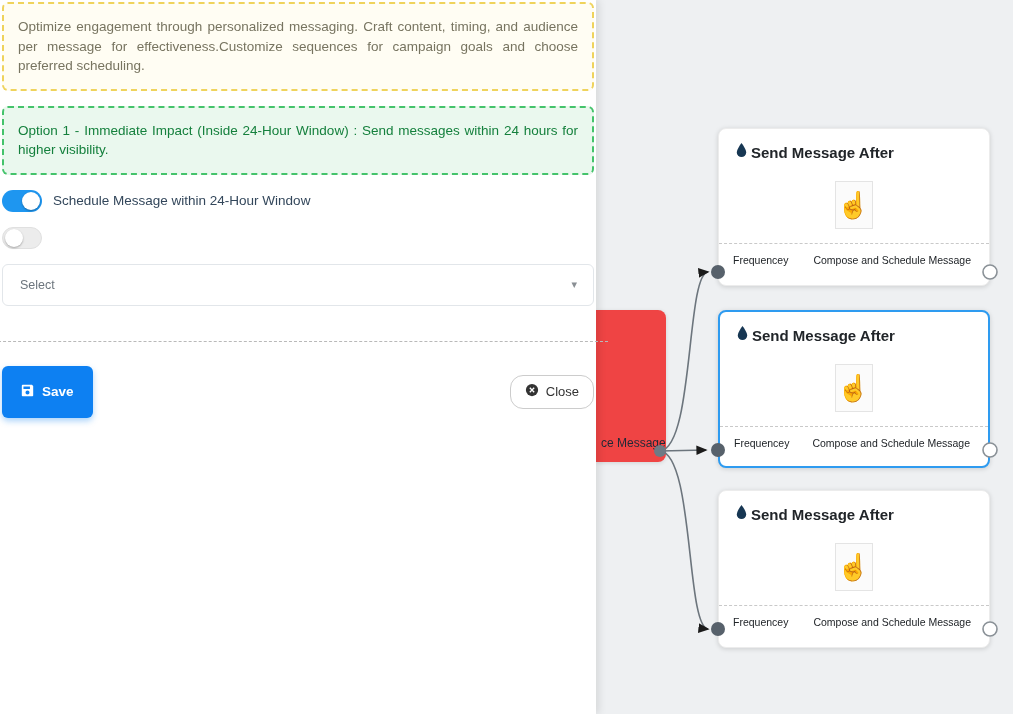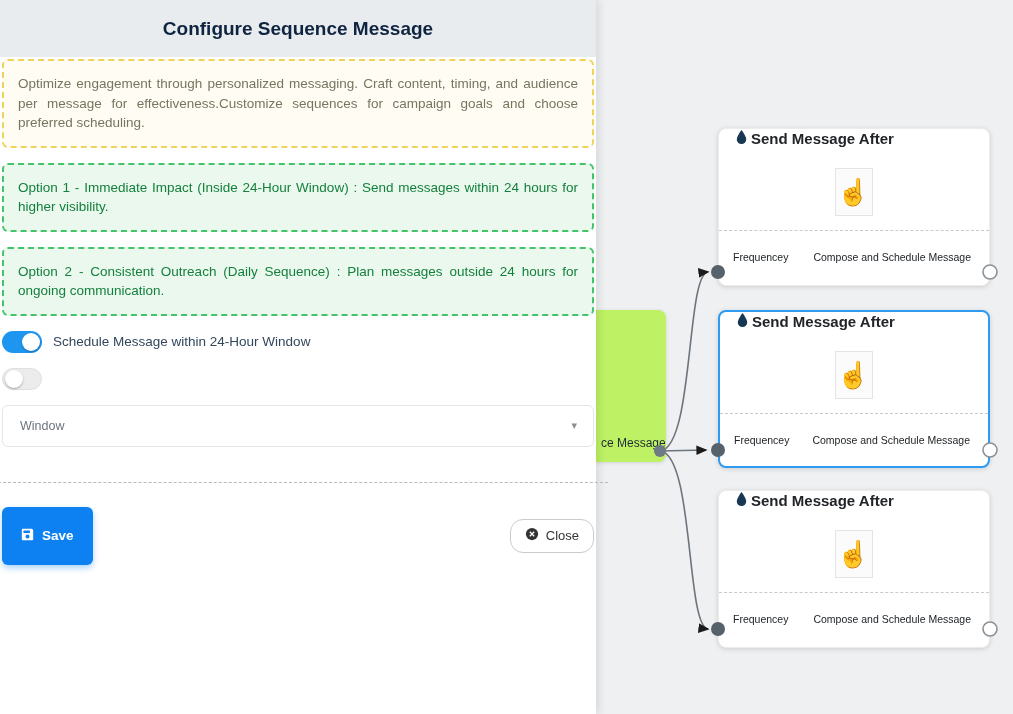--- a/index.html
+++ b/index.html
@@ -1,28 +1,28 @@
 <!DOCTYPE html>
 <html><head>
 <meta charset="utf-8">
 <style>
   * { box-sizing: border-box; margin: 0; padding: 0; }
   html,body { width:1013px; height:714px; overflow:hidden; font-family:"Liberation Sans", sans-serif; background:#fff; }
 
   
   .canvas { position:absolute; left:596px; top:0; width:417px; height:714px; background:#eef0f2; }
-  .partial-card { position:absolute; left:0; top:310px; width:70px; height:152px; background:#bef264; border-radius:0 8px 8px 0; box-shadow:0 1px 4px rgba(0,0,0,.12); }
+  .partial-card { position:absolute; left:0; top:310px; width:70px; height:152px; background:#ef4444; border-radius:0 8px 8px 0; box-shadow:0 1px 4px rgba(0,0,0,.12); }
   .partial-label { position:absolute; left:5px; bottom:12px; font-size:12px; color:#1f2937; white-space:nowrap; }
 
   .flow-card { position:absolute; left:122px; width:272px; height:158px; background:#fff; border:1px solid #ececec; border-radius:8px; box-shadow:0 1px 5px rgba(0,0,0,.15); }
   .flow-card.selected { border:2px solid #2e9bf0; }
-  .fc-title { padding:1px 16px 6px; font-size:15px; font-weight:600; color:#212529; display:flex; align-items:flex-start; gap:3px; }
+  .fc-title { padding:14px 16px 6px; font-size:15px; font-weight:600; color:#212529; display:flex; align-items:flex-end; gap:3px; }
   .fc-body { height:76px; display:flex; align-items:center; justify-content:center; }
   .hand-box { width:38px; height:48px; border:1px solid #e4e4e4; background:#fbfbfb; display:flex; align-items:center; justify-content:center; font-size:26px; color:#4a4a4a; line-height:1; }
-  .fc-footer { border-top:1px dashed #c9c9c9; height:33px; padding:0 18px 0 14px; display:flex; align-items:flex-end; justify-content:space-between; font-size:10.5px; color:#212529; }
+  .fc-footer { border-top:1px dashed #c9c9c9; height:33px; padding:0 18px 0 14px; display:flex; align-items:center; justify-content:space-between; font-size:10.5px; color:#212529; }
 
   .flow-svg { position:absolute; left:0; top:0; width:417px; height:714px; pointer-events:none; }
 
   
   .modal { position:absolute; left:0; top:0; width:596px; height:714px; background:#fff; box-shadow:3px 0 8px rgba(0,0,0,.10); }
   .modal-header { height:57px; background:#e9ecef; display:flex; align-items:center; justify-content:center; }
   .modal-title { font-size:19px; font-weight:700; color:#0f2440; }
   .modal-body { padding:2px; }
 
   .note-box { border:2px dashed; border-radius:6px; padding:13px 14px; font-size:13.5px; line-height:1.45; text-align:justify; margin-bottom:15px; }
@@ -40,21 +40,21 @@
   .toggle-label-off { font-size:13.5px; color:#8b8877; }
 
   .field-label { margin-top:24px; font-size:14px; color:#1f2937; }
   .select-box { margin-top:9px; height:42px; border:1px solid #e2e6ea; border-radius:6px; display:flex; align-items:center; justify-content:space-between; padding:0 16px 0 17px; cursor:pointer; background:#fff; }
   .select-value { font-size:12.5px; color:#6c757d; }
   .select-caret { font-size:11px; color:#8a8f94; }
 
   .divider { margin:35px -14px 0; border-top:1px dashed #b9b9b9; }
 
   .btn-row { margin-top:24px; display:flex; align-items:center; justify-content:space-between; }
-  .btn-save { height:58px; padding:0 19px; background:#0d80f2; border:none; border-radius:6px; color:#fff; font-size:13.5px; font-weight:600; display:flex; align-items:center; gap:8px; cursor:pointer; box-shadow:0 3px 6px rgba(13,128,242,.35); font-family:inherit; }
+  .btn-save { height:52px; padding:0 19px; background:#0d80f2; border:none; border-radius:6px; color:#fff; font-size:13.5px; font-weight:600; display:flex; align-items:center; gap:8px; cursor:pointer; box-shadow:0 3px 6px rgba(13,128,242,.35); font-family:inherit; }
   .btn-close { height:34px; padding:0 14px; background:#fff; border:1px solid #ccc; border-radius:13px; color:#333; font-size:13px; display:flex; align-items:center; gap:7px; cursor:pointer; font-family:inherit; }
 </style>
 </head>
 <body>
 
 <div class="canvas">
 
   <div class="partial-card">
     <div class="partial-label">ce Message</div>
   </div>
@@ -120,48 +120,44 @@
     <circle cx="122" cy="272" r="7" fill="#57616b"></circle>
     <circle cx="122" cy="450" r="7" fill="#57616b"></circle>
     <circle cx="122" cy="629" r="7" fill="#57616b"></circle>
     <circle cx="394" cy="272" r="7" fill="#fff" stroke="#8a9197" stroke-width="1.6"></circle>
     <circle cx="394" cy="450" r="7" fill="#fff" stroke="#8a9197" stroke-width="1.6"></circle>
     <circle cx="394" cy="629" r="7" fill="#fff" stroke="#8a9197" stroke-width="1.6"></circle>
   </svg>
 </div>
 
 <div class="modal">
-  <div class="modal-header">
-    <div class="modal-title">Configure Sequence Message</div>
-  </div>
 
   <div class="modal-body">
 
     <div class="note-box note-yellow">Optimize engagement through personalized messaging. Craft content, timing, and audience per message for effectiveness.Customize sequences for campaign goals and choose preferred scheduling.</div>
 
     <div class="note-box note-green">Option 1 - Immediate Impact (Inside 24-Hour Window) : Send messages within 24 hours for higher visibility.</div>
 
-    <div class="note-box note-green">Option 2 - Consistent Outreach (Daily Sequence) : Plan messages outside 24 hours for ongoing communication.</div>
 
     <div class="toggle-row">
       <div class="switch on">
           <div class="knob"></div>
         </div>
       <div class="toggle-label-on">Schedule Message within 24-Hour Window</div>
     </div>
 
     <div class="toggle-row">
       <div class="switch off">
           <div class="knob"></div>
         </div>
     </div>
 
 
     <div class="select-box">
-      <span class="select-value">Window</span>
+      <span class="select-value">Select</span>
       <span class="select-caret">▾</span>
     </div>
 
     <div class="divider"></div>
 
     <div class="btn-row">
       <button class="btn-save">
         <span><svg width="13" height="13" viewBox="0 0 16 16">
               <path fill="#fff" d="M13.5 1H2a1 1 0 0 0-1 1v12a1 1 0 0 0 1 1h12a1 1 0 0 0 1-1V2.5L13.5 1zM8 13a2.5 2.5 0 1 1 0-5 2.5 2.5 0 0 1 0 5zm3-7H3V3h8v3z"></path>
             </svg></span>

